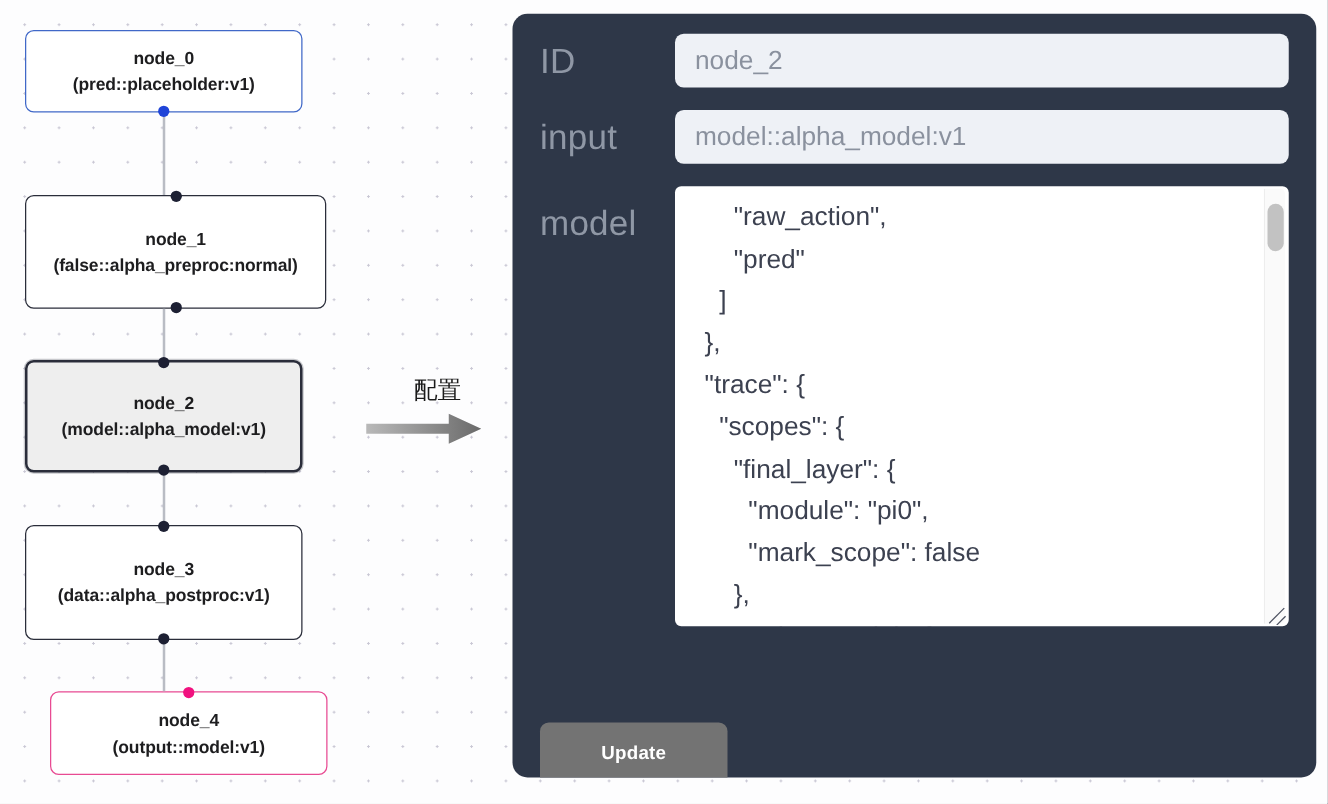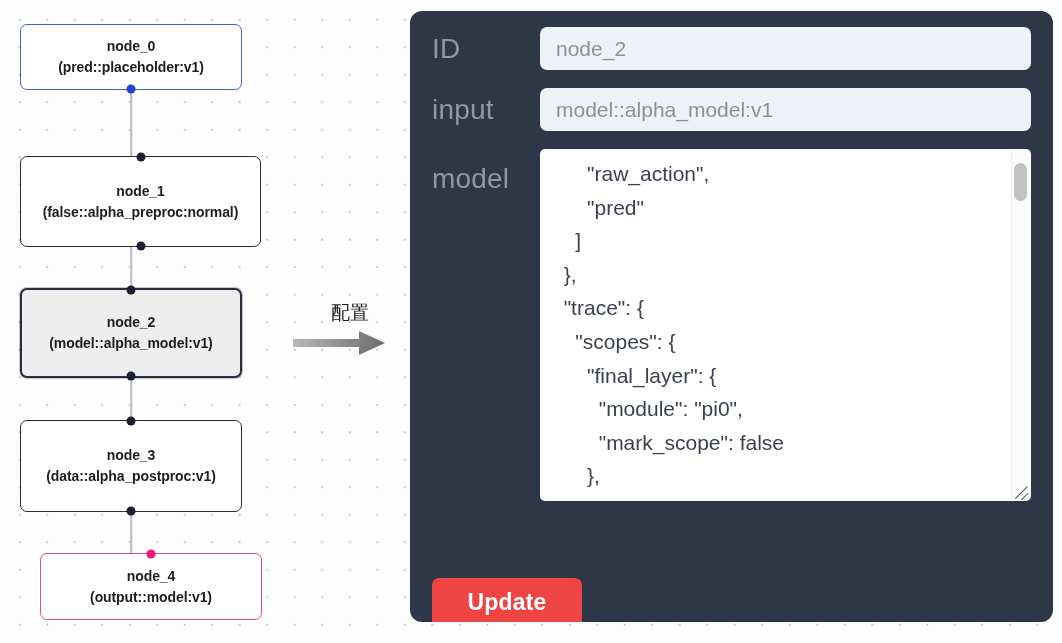--- a/index.html
+++ b/index.html
@@ -204,25 +204,25 @@
   }
   .resize-grip::before { width: 17px; right: -1px; bottom: 7px; }
   .resize-grip::after  { width: 10px; right: -1px; bottom: 3px; }
 
   #update-button {
     position: absolute;
     left: 22px;
     bottom: -4px;
     min-width: 150px;
     height: 48px;
-    background: #ef4444;
+    background: #737373;
     color: #ffffff;
     border: none;
     border-radius: 7px 7px 0 0;
-    font-size: 23px;
+    font-size: 15px;
     font-weight: bold;
     letter-spacing: 0.2px;
     cursor: pointer;
     font-family: "Liberation Sans", "DejaVu Sans", sans-serif;
     padding: 0 24px;
   }
 </style>
 </head>
 <body>
 

